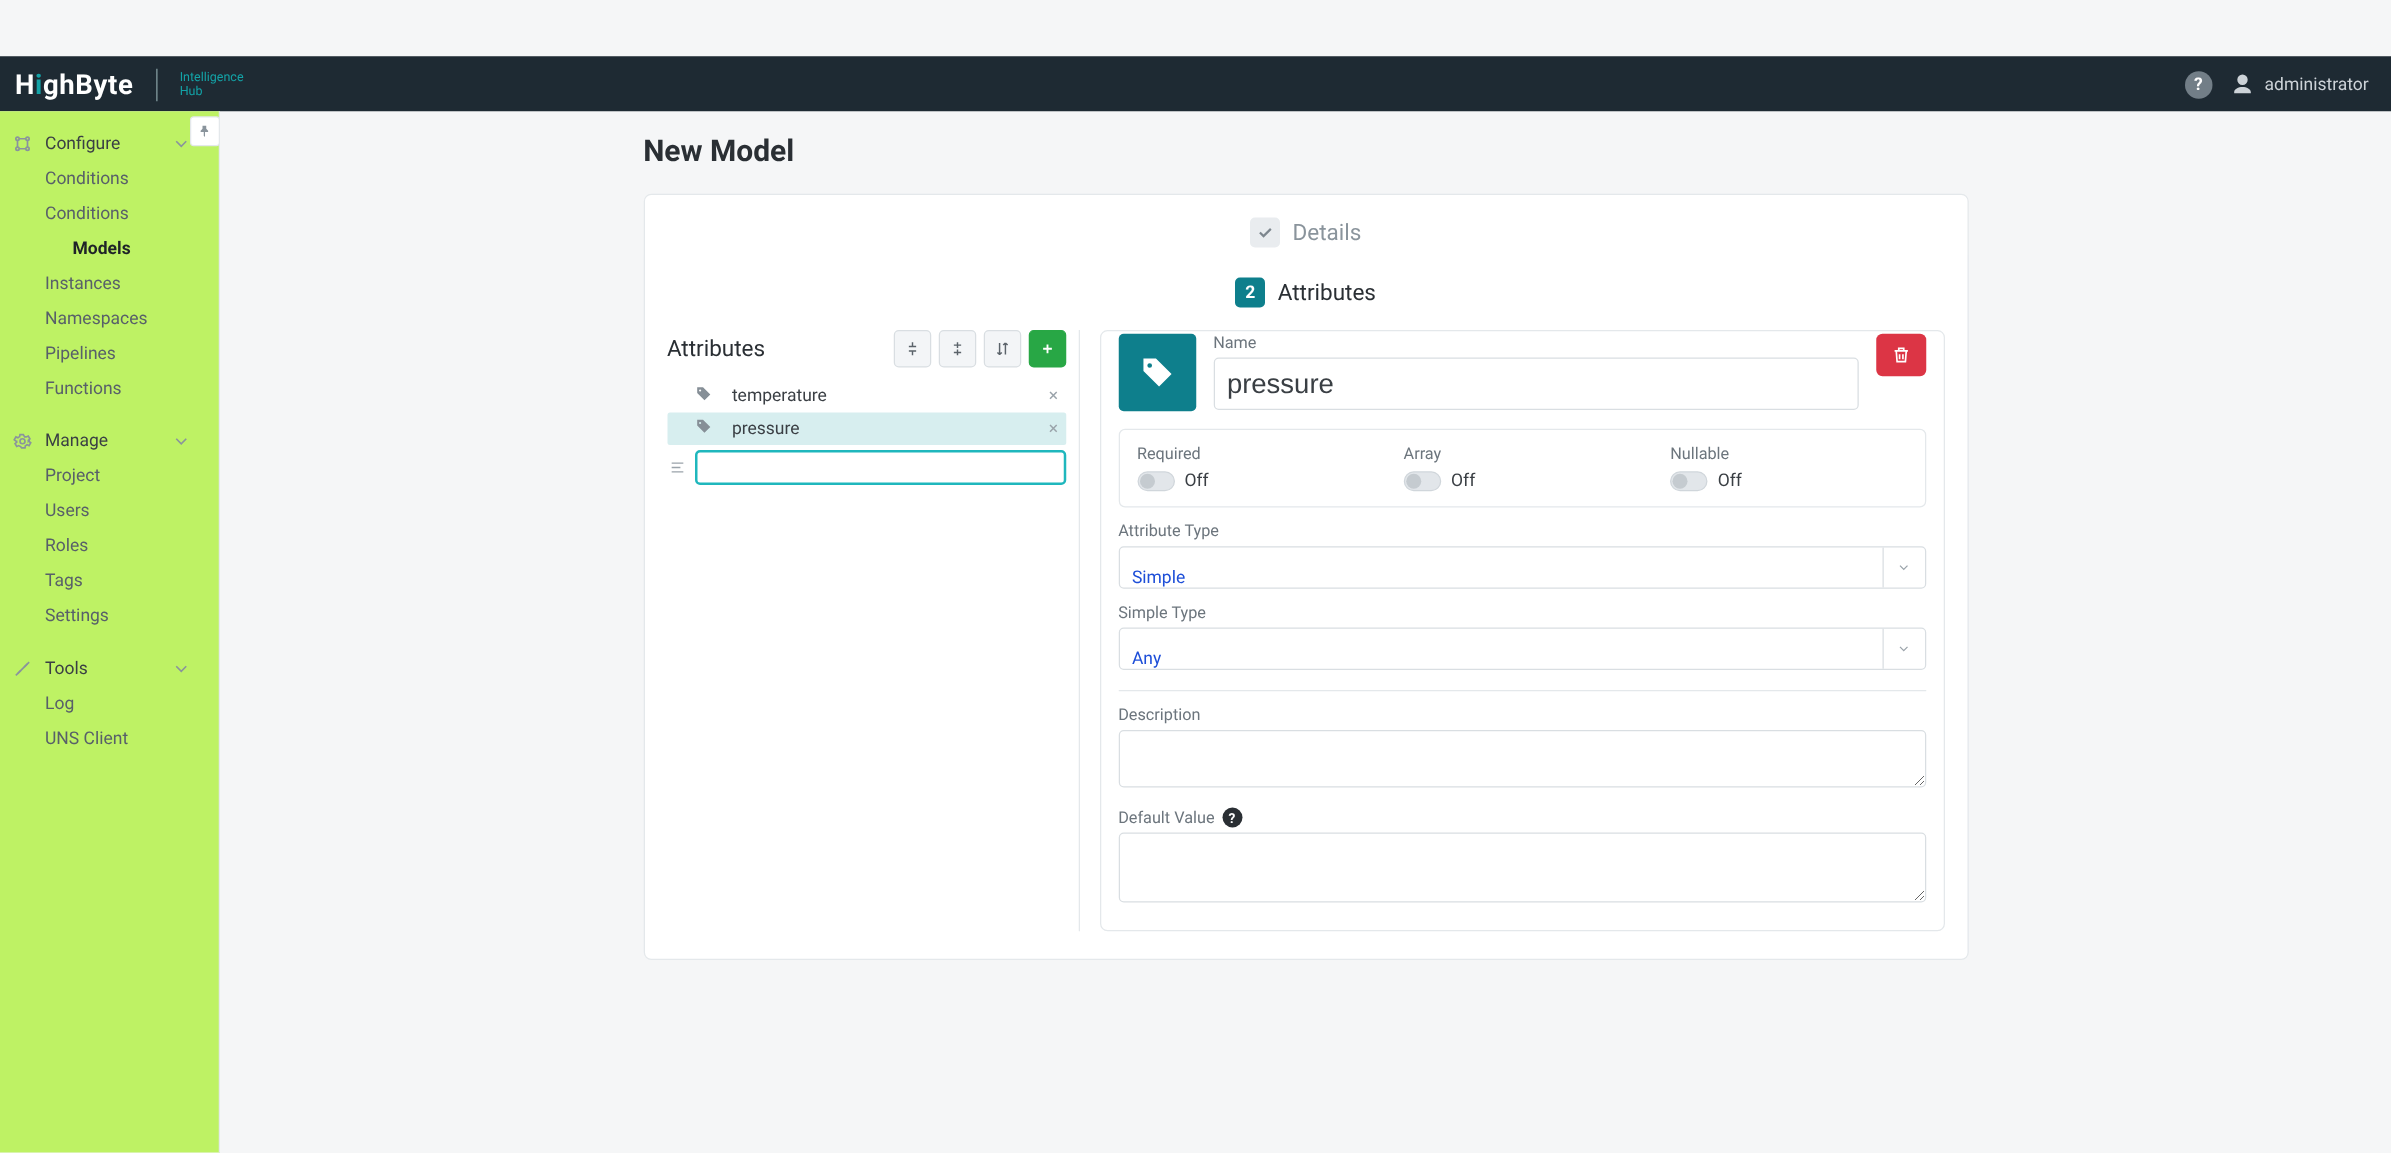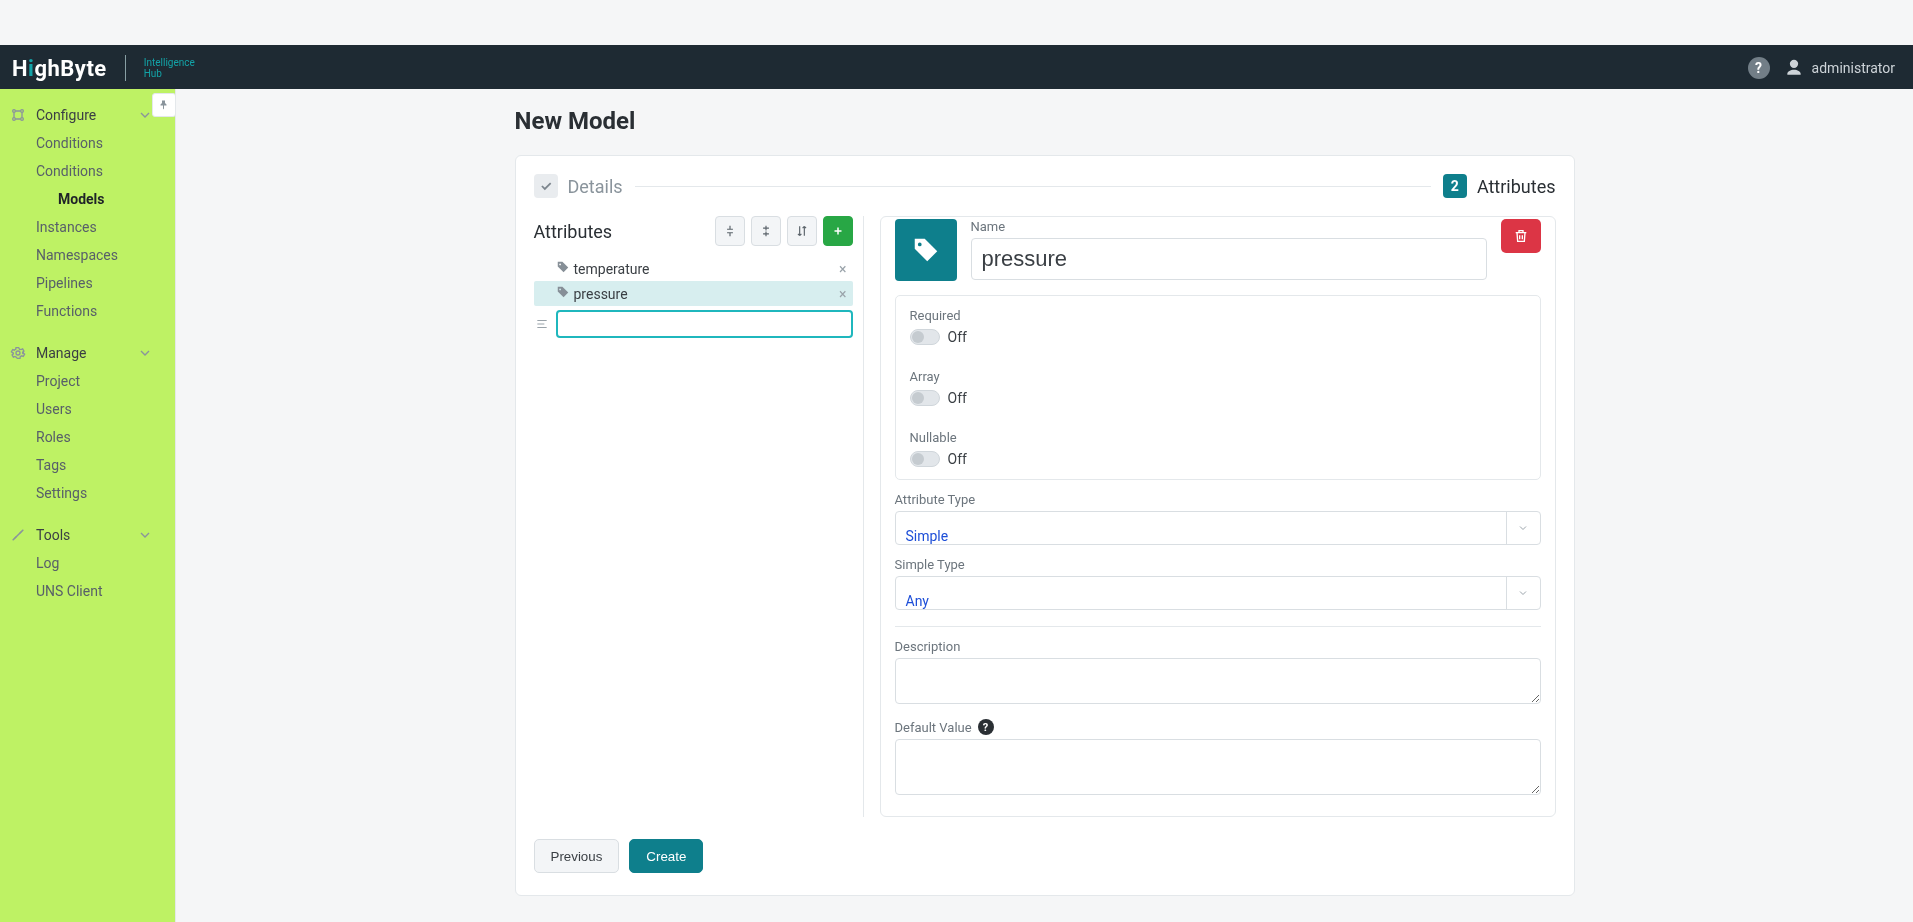--- a/index.html
+++ b/index.html
@@ -46,21 +46,21 @@
   .nav-item{padding:4px 12px 4px 36px;color:#586069;cursor:pointer;font-size:14px;line-height:20px;}
   .nav-item.active{color:#1f2328;font-weight:700;margin-left:22px;}
 
   
   .main{flex:1;display:flex;justify-content:center;overflow:auto;}
   .content{width:100%;max-width:1060px;padding:18px 0 30px 0;}
   .page-title{font-size:24px;font-weight:700;color:#2a2f34;margin-left:0;padding-left:0;}
   .card{margin-top:20px;border:1px solid var(--panel-border);border-radius:6px;background:#fff;padding:18px 18px 22px 18px;}
 
   
-  .wiz{display:flex;align-items:center;gap:12px;}
+  .wiz{display:flex;align-items:center;gap:12px;flex-direction:column;}
   .wiz-step{display:flex;align-items:center;gap:10px;}
   .badge-done{width:24px;height:24px;border-radius:4px;background:#e9ecef;color:#7d868e;display:flex;align-items:center;justify-content:center;}
   .badge-done svg{width:14px;height:14px;}
   .badge-num{min-width:24px;height:24px;border-radius:4px;background:var(--accent);color:#fff;display:flex;align-items:center;justify-content:center;font-weight:700;}
   .wiz-title{font-size:18px;color:#8a949c;}
   .wiz-title.active{color:#2a2f34;}
   .wiz-line{flex:1;height:1px;background:var(--panel-border);}
 
   
   .body-cols{display:flex;gap:16px;margin-top:18px;}
@@ -70,41 +70,41 @@
   
   .attr-head{display:flex;align-items:center;justify-content:space-between;margin-bottom:10px;}
   .attr-title{font-size:18px;color:#2a2f34;}
   .tool-row{display:flex;gap:6px;}
   .tbtn{width:30px;height:30px;border:1px solid var(--border);border-radius:4px;background:#f3f5f7;display:flex;align-items:center;justify-content:center;color:#5b636a;cursor:pointer;}
   .tbtn svg{width:14px;height:14px;}
   .tbtn.green{background:var(--green);border-color:var(--green);color:#fff;}
   .tbtn.green svg{width:12px;height:12px;}
 
   .attr-list{}
-  .attr-row{display:flex;align-items:center;padding:4px 6px 4px 22px;border-radius:2px;gap:4px;}
+  .attr-row{display:flex;align-items:center;padding:4px 6px 4px 22px;border-radius:2px;gap:16px;}
   .attr-row .tag-ico{color:#868f97;}
   .attr-row .tag-ico svg{width:14px;height:14px;}
   .attr-row .name{flex:1;font-size:14px;color:#3a3f44;}
   .attr-row .x{color:#9aa3aa;cursor:pointer;font-size:14px;}
   .attr-row.selected{background:var(--sel-bg);}
   .new-attr-row{display:flex;align-items:center;gap:6px;margin-top:4px;}
   .new-attr-row .lines-ico{color:#9aa3aa;width:16px;display:flex;justify-content:center;}
   .new-input{flex:1;height:28px;border:2px solid #1fb7bd;border-radius:4px;padding:0 8px;outline:none;}
 
   
   .right-top{display:flex;gap:14px;align-items:flex-start;}
   .tile{width:62px;height:62px;border-radius:4px;background:var(--accent);display:flex;align-items:center;justify-content:center;color:#fff;}
   .tile svg{width:30px;height:30px;}
   .name-block{flex:1;}
   .flabel{font-size:13px;color:#6c757d;margin-bottom:4px;display:flex;align-items:center;gap:6px;}
   .ftext{width:100%;height:42px;border:1px solid var(--border);border-radius:4px;padding:4px 10px;font-size:22px;color:#3a3f44;}
   .del-btn{width:40px;height:34px;border-radius:5px;background:var(--red);color:#fff;display:flex;align-items:center;justify-content:center;cursor:pointer;border:none;}
   .del-btn svg{width:16px;height:16px;}
 
-  .switch-row{margin-top:14px;border:1px solid var(--panel-border);border-radius:5px;padding:12px 14px;display:flex;gap:24px;justify-content:space-around;flex-direction:column;}
+  .switch-row{margin-top:14px;border:1px solid var(--panel-border);border-radius:5px;padding:12px 14px;display:flex;gap:24px;justify-content:space-around;}
   .switch-cell{flex:1;display:flex;flex-direction:column;gap:6px;}
   .switch-label{font-size:13px;color:#6c757d;}
   .switch{display:flex;align-items:center;gap:8px;}
   .toggle{position:relative;width:30px;height:16px;border-radius:999px;background:#e2e6ea;border:1px solid #d0d6db;}
   .knob{position:absolute;left:1px;top:1px;width:12px;height:12px;border-radius:50%;background:#c5cbd0;}
 
   .field{margin-top:12px;}
   .select{position:relative;width:100%;height:34px;border:1px solid var(--border);border-radius:4px;display:flex;align-items:flex-end;padding:0 40px 0 10px;background:#fff;color:#1d4ed8;}
   .select-caret{position:absolute;right:0;top:0;bottom:0;width:34px;border-left:1px solid var(--border);display:flex;align-items:center;justify-content:center;}
   .select-caret svg{width:12px;height:12px;color:#9aa3aa;}
@@ -377,20 +377,16 @@
             <div class="field">
               <div class="flabel">
                 <span>Default Value</span>
                 <span class="qmark">?</span>
               </div>
               <textarea class="tarea" style="height: 56px;"></textarea>
             </div>
           </div>
         </div>
 
-        <div class="footer-btns">
-          <button class="btn">Previous</button>
-          <button class="btn primary">Create</button>
-        </div>
       </div>
     </div>
   </div>
 </div>
 
 </body></html>

